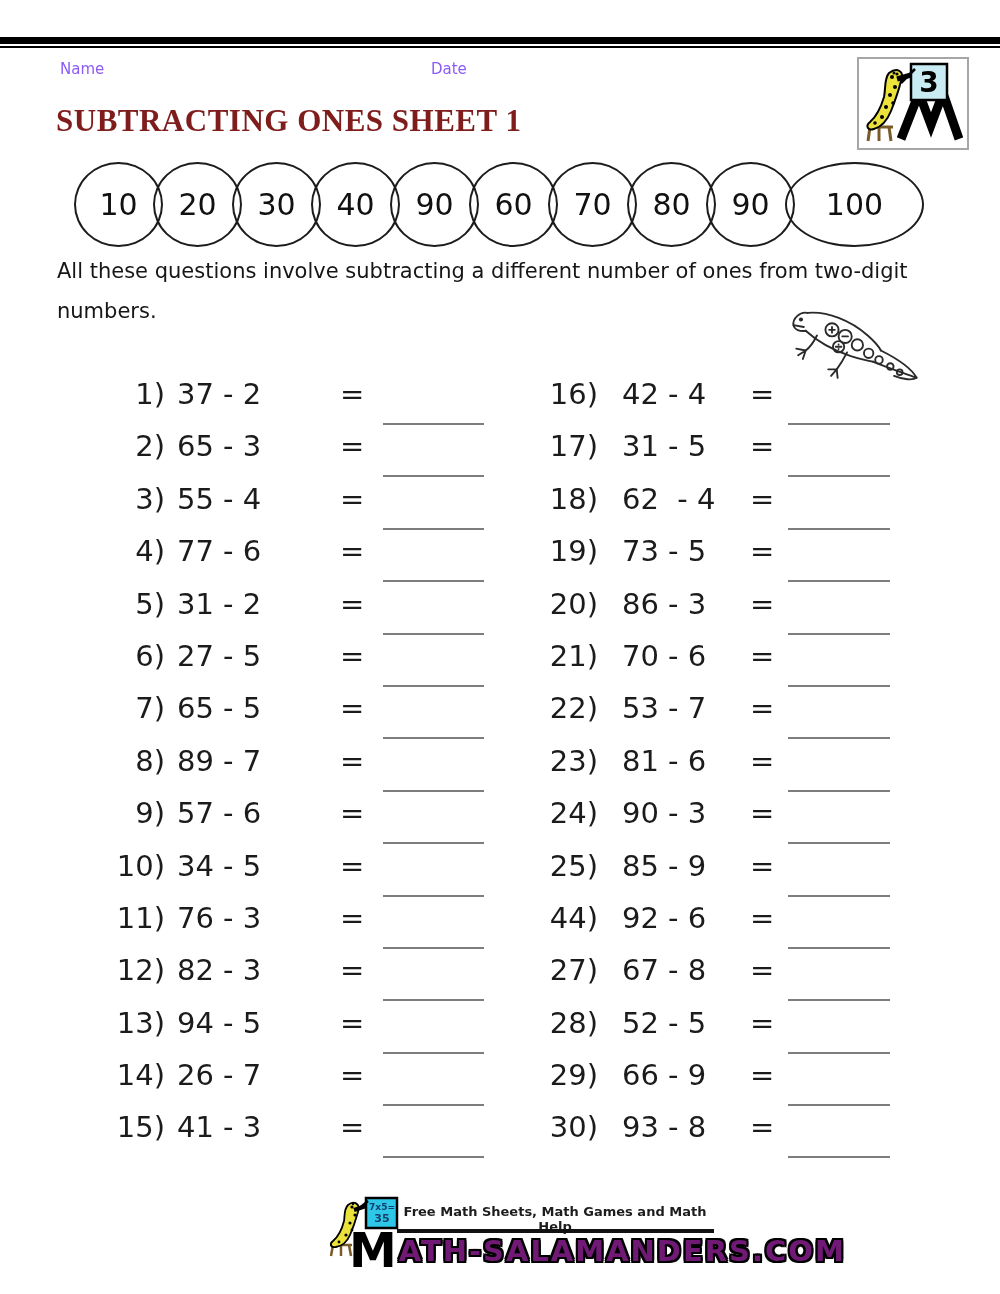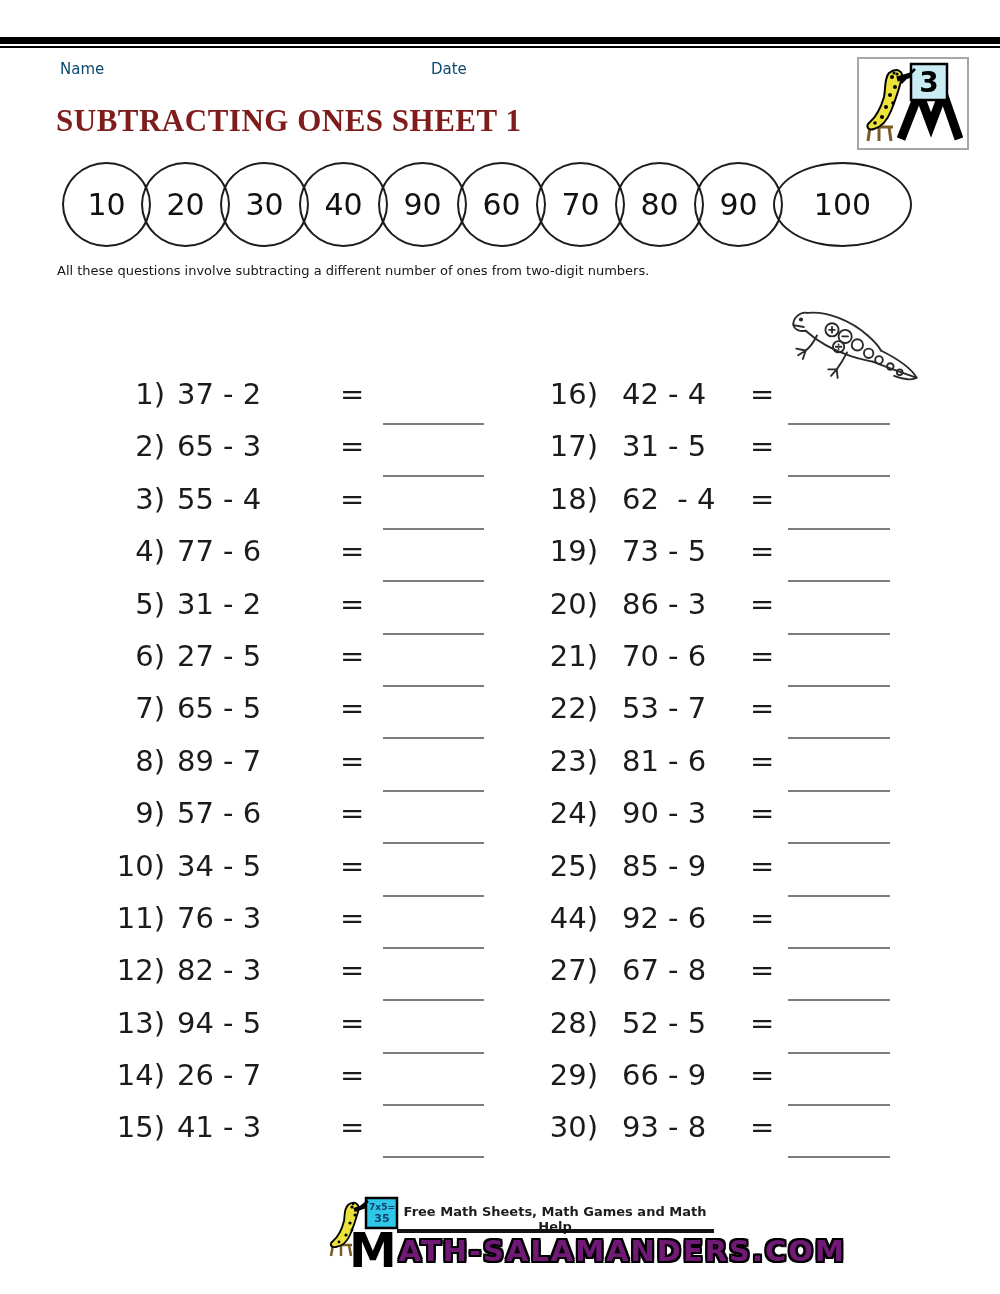--- a/index.html
+++ b/index.html
@@ -6,41 +6,41 @@
   body{
     width:1000px;height:1294px;background:#ffffff;position:relative;
     font-family:"DejaVu Sans",sans-serif;color:#1a1a1a;overflow:hidden;
   }
 
   
   .top-rule{position:absolute;top:37px;left:0;width:1000px;height:2px;
     background:#ffffff;border-top:7px solid #000;border-bottom:2px solid #000;}
 
   
-  .field-label{position:absolute;top:60px;font-size:15px;color:#0c4a6e;}
+  .field-label{position:absolute;top:60px;font-size:15px;color:#8b5cf6;}
   .name-label{left:60px;}
   .date-label{left:411px;margin-left:20px;}
 
   .logo-box{position:absolute;left:857px;top:57px;width:108px;height:89px;
     border:2px solid #a6a6a6;background:#fff;}
 
   .page-title{position:absolute;left:56px;top:103px;
     font-family:"Liberation Serif","DejaVu Serif",serif;font-weight:600;
     font-size:31px;letter-spacing:0.5px;color:#7f1d1d;white-space:nowrap;}
 
   
-  .oval-row{position:absolute;left:62px;top:162px;display:flex;align-items:center;}
+  .oval-row{position:absolute;left:74px;top:162px;display:flex;align-items:center;}
   .oval{box-sizing:border-box;width:89px;height:85px;border:2px solid #1c1c1c;
     border-radius:50%;background:transparent;display:flex;align-items:center;
     justify-content:center;font-size:30px;color:#111;margin-left:-10px;}
   .oval:first-child{margin-left:0;}
   .oval.wide{width:139px;}
 
   .instructions{position:absolute;left:57px;top:251px;width:888px;
-    font-size:13px;line-height:40px;color:#161616;}
+    font-size:21px;line-height:40px;color:#161616;}
 
   .gecko{position:absolute;left:783px;top:296px;width:145px;height:94px;}
 
   
   .prob-col{position:absolute;top:372px;}
   .prob-col-left{left:105px;width:395px;}
   .prob-col-right{left:530px;width:400px;}
   .prob-row{position:relative;height:52.4px;}
   .prob-row span{position:absolute;top:5px;font-size:29px;line-height:34px;color:#1b1b1b;}
   .pnum{left:0;text-align:right;}

